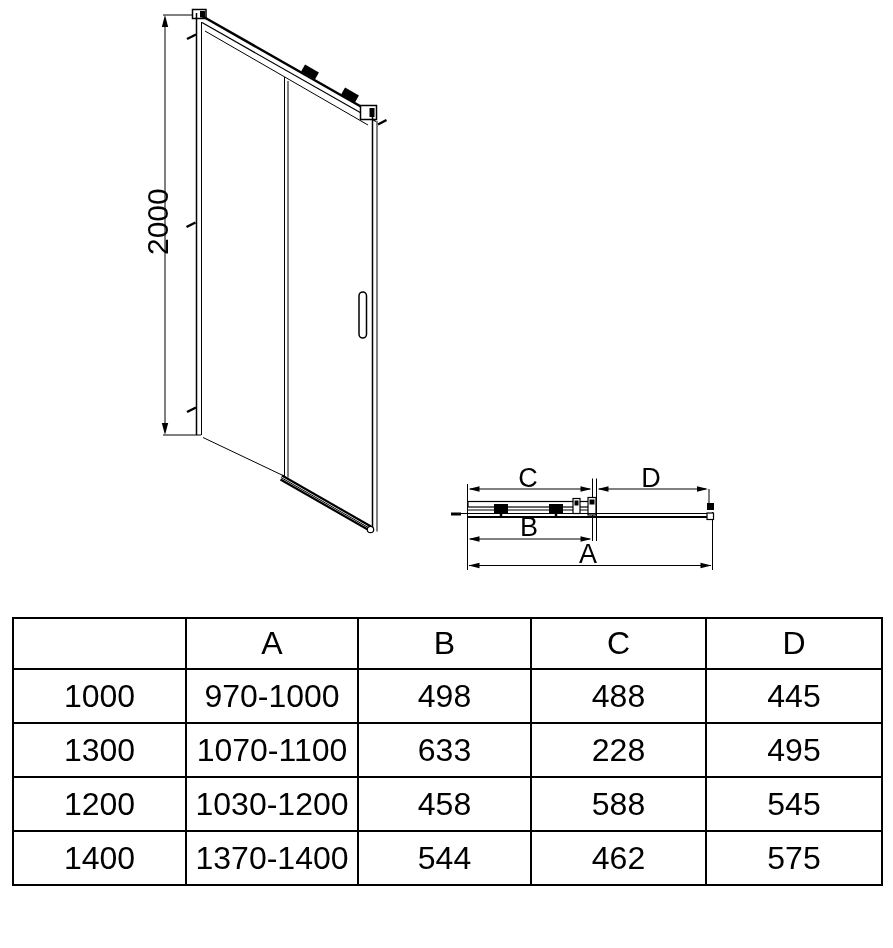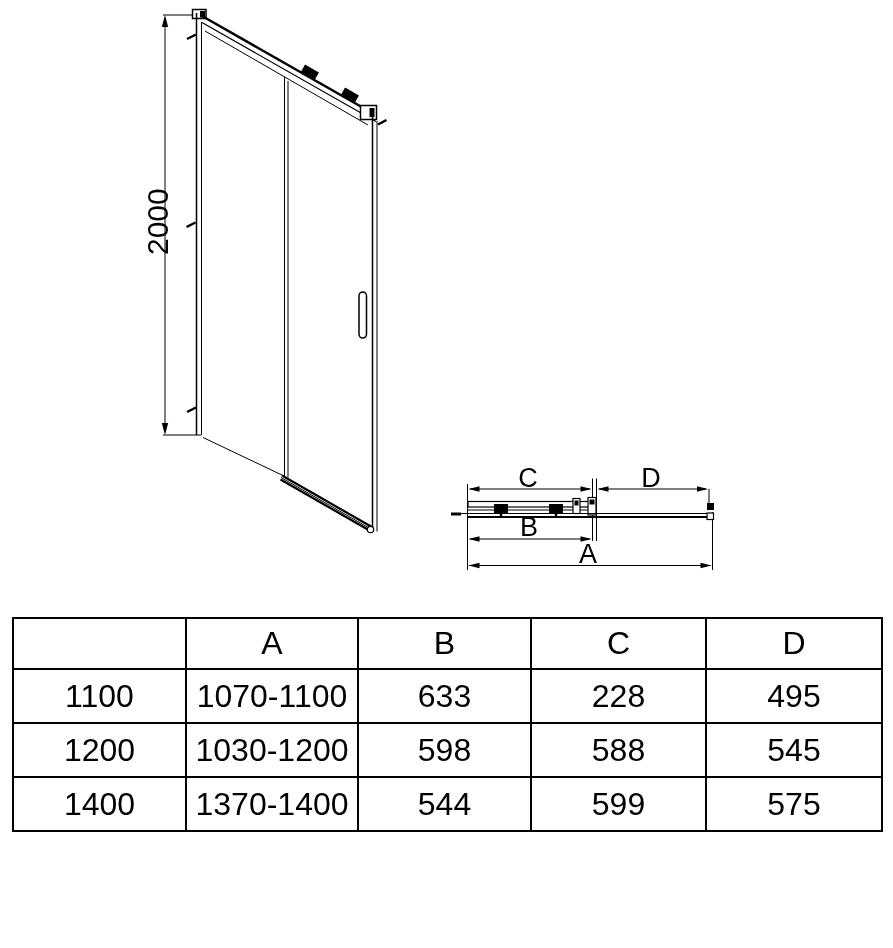--- a/index.html
+++ b/index.html
@@ -159,36 +159,43 @@
       <tr>
         <th></th>
         <th>A</th>
         <th>B</th>
         <th>C</th>
         <th>D</th>
       </tr>
     </thead>
     <tbody>
       <tr>
-        <td>1100</td>
+        <td>1000</td>
+        <td>970-1000</td>
+        <td>498</td>
+        <td>488</td>
+        <td>445</td>
+      </tr>
+      <tr>
+        <td>1300</td>
         <td>1070-1100</td>
         <td>633</td>
         <td>228</td>
         <td>495</td>
       </tr>
       <tr>
         <td>1200</td>
         <td>1030-1200</td>
-        <td>598</td>
+        <td>458</td>
         <td>588</td>
         <td>545</td>
       </tr>
       <tr>
         <td>1400</td>
         <td>1370-1400</td>
         <td>544</td>
-        <td>599</td>
+        <td>462</td>
         <td>575</td>
       </tr>
     </tbody>
   </table>
 
 </div>
 
 </body></html>

